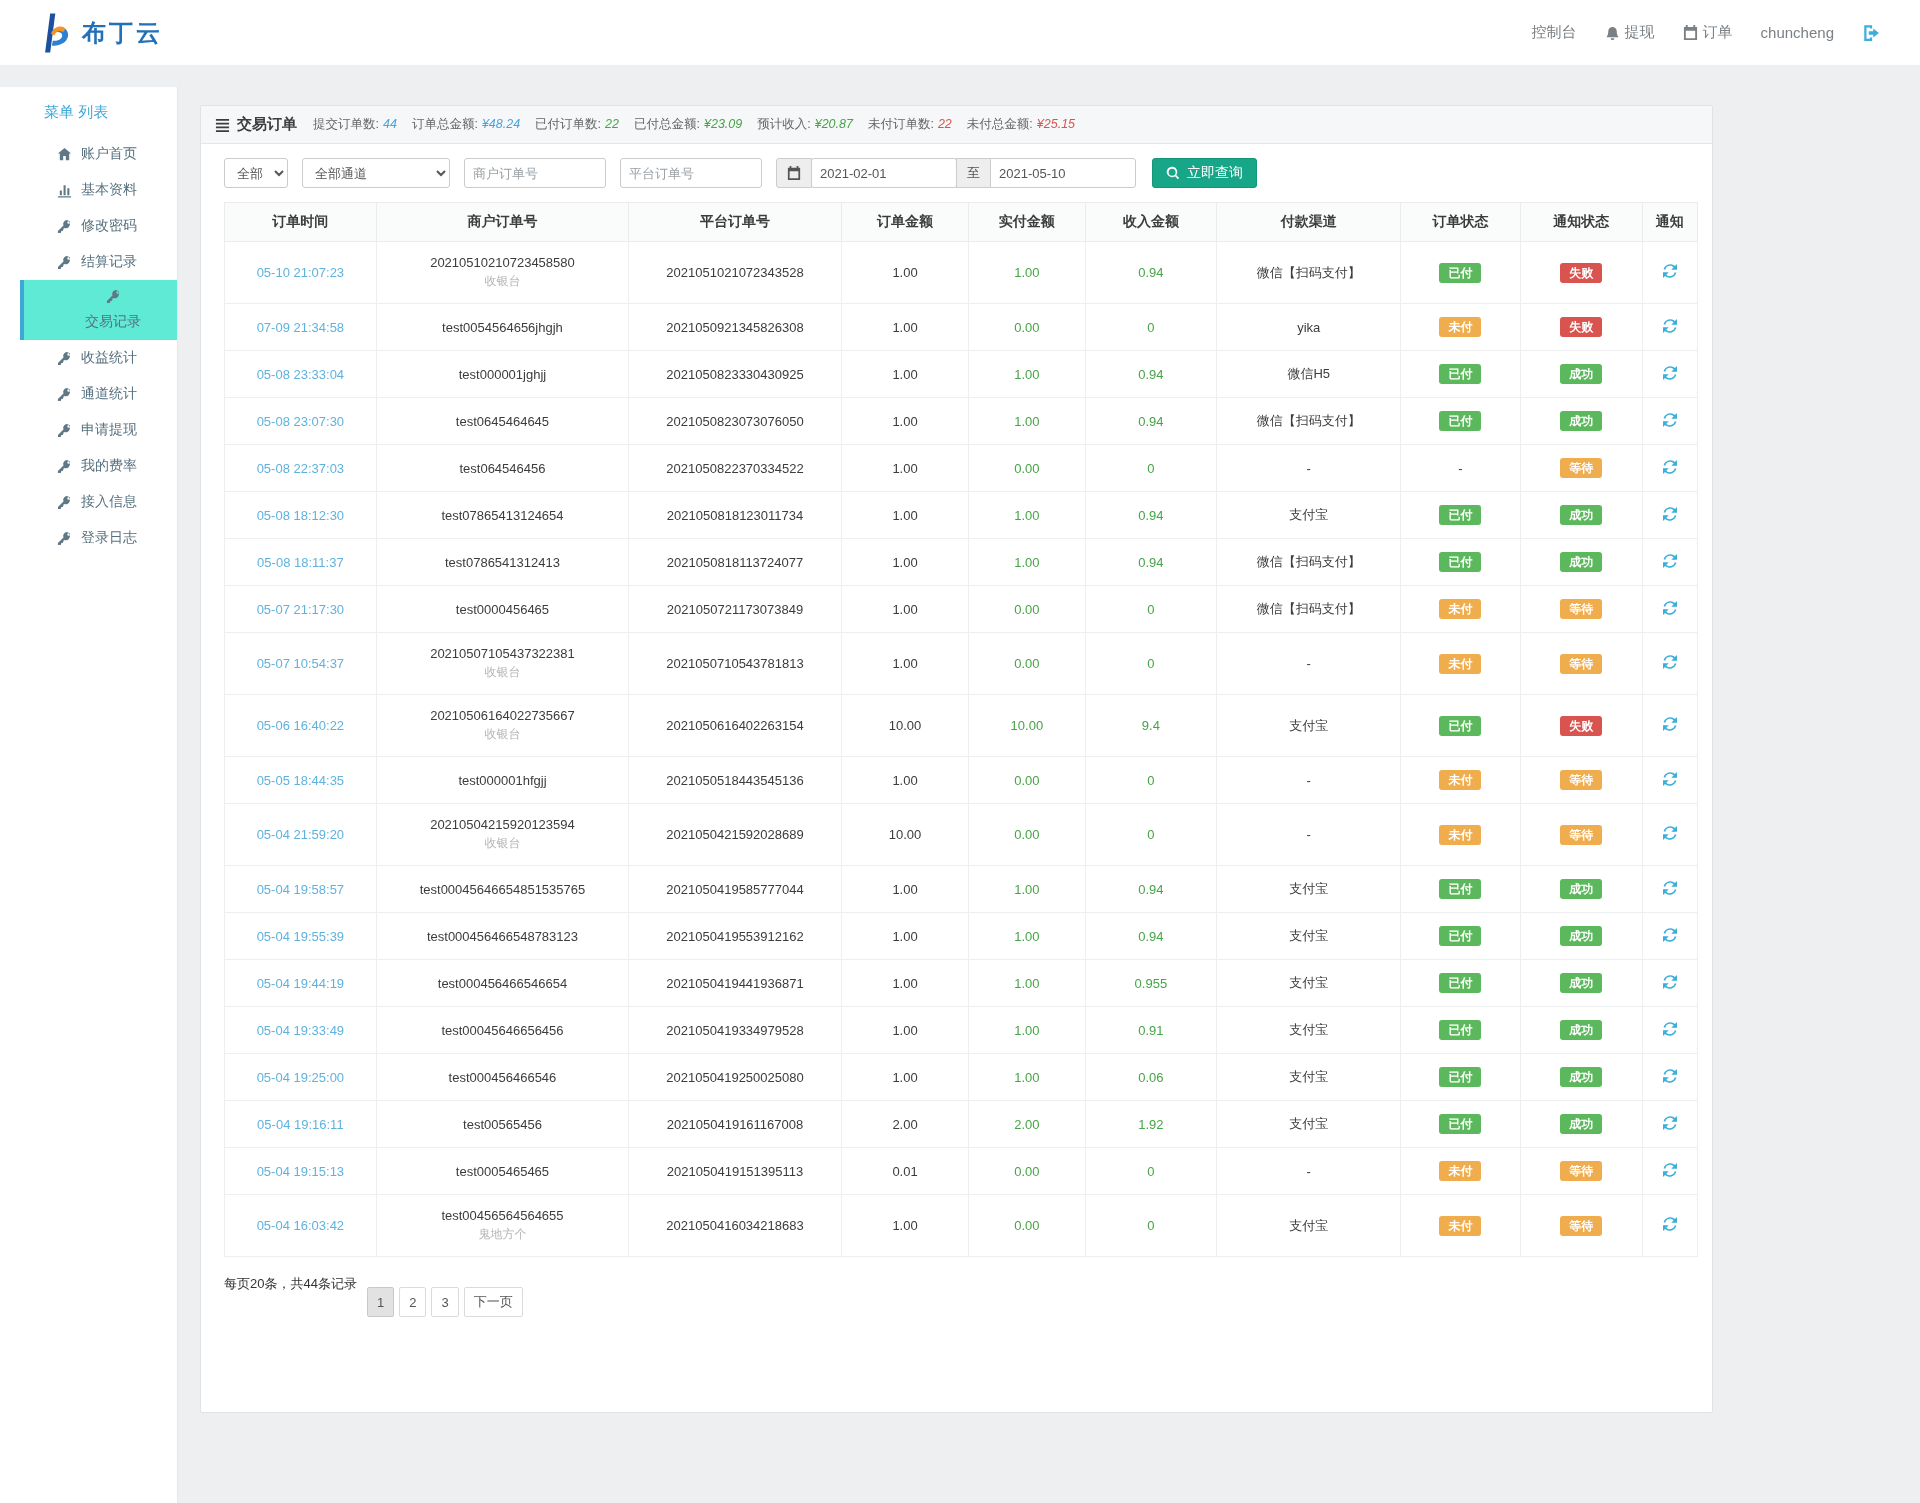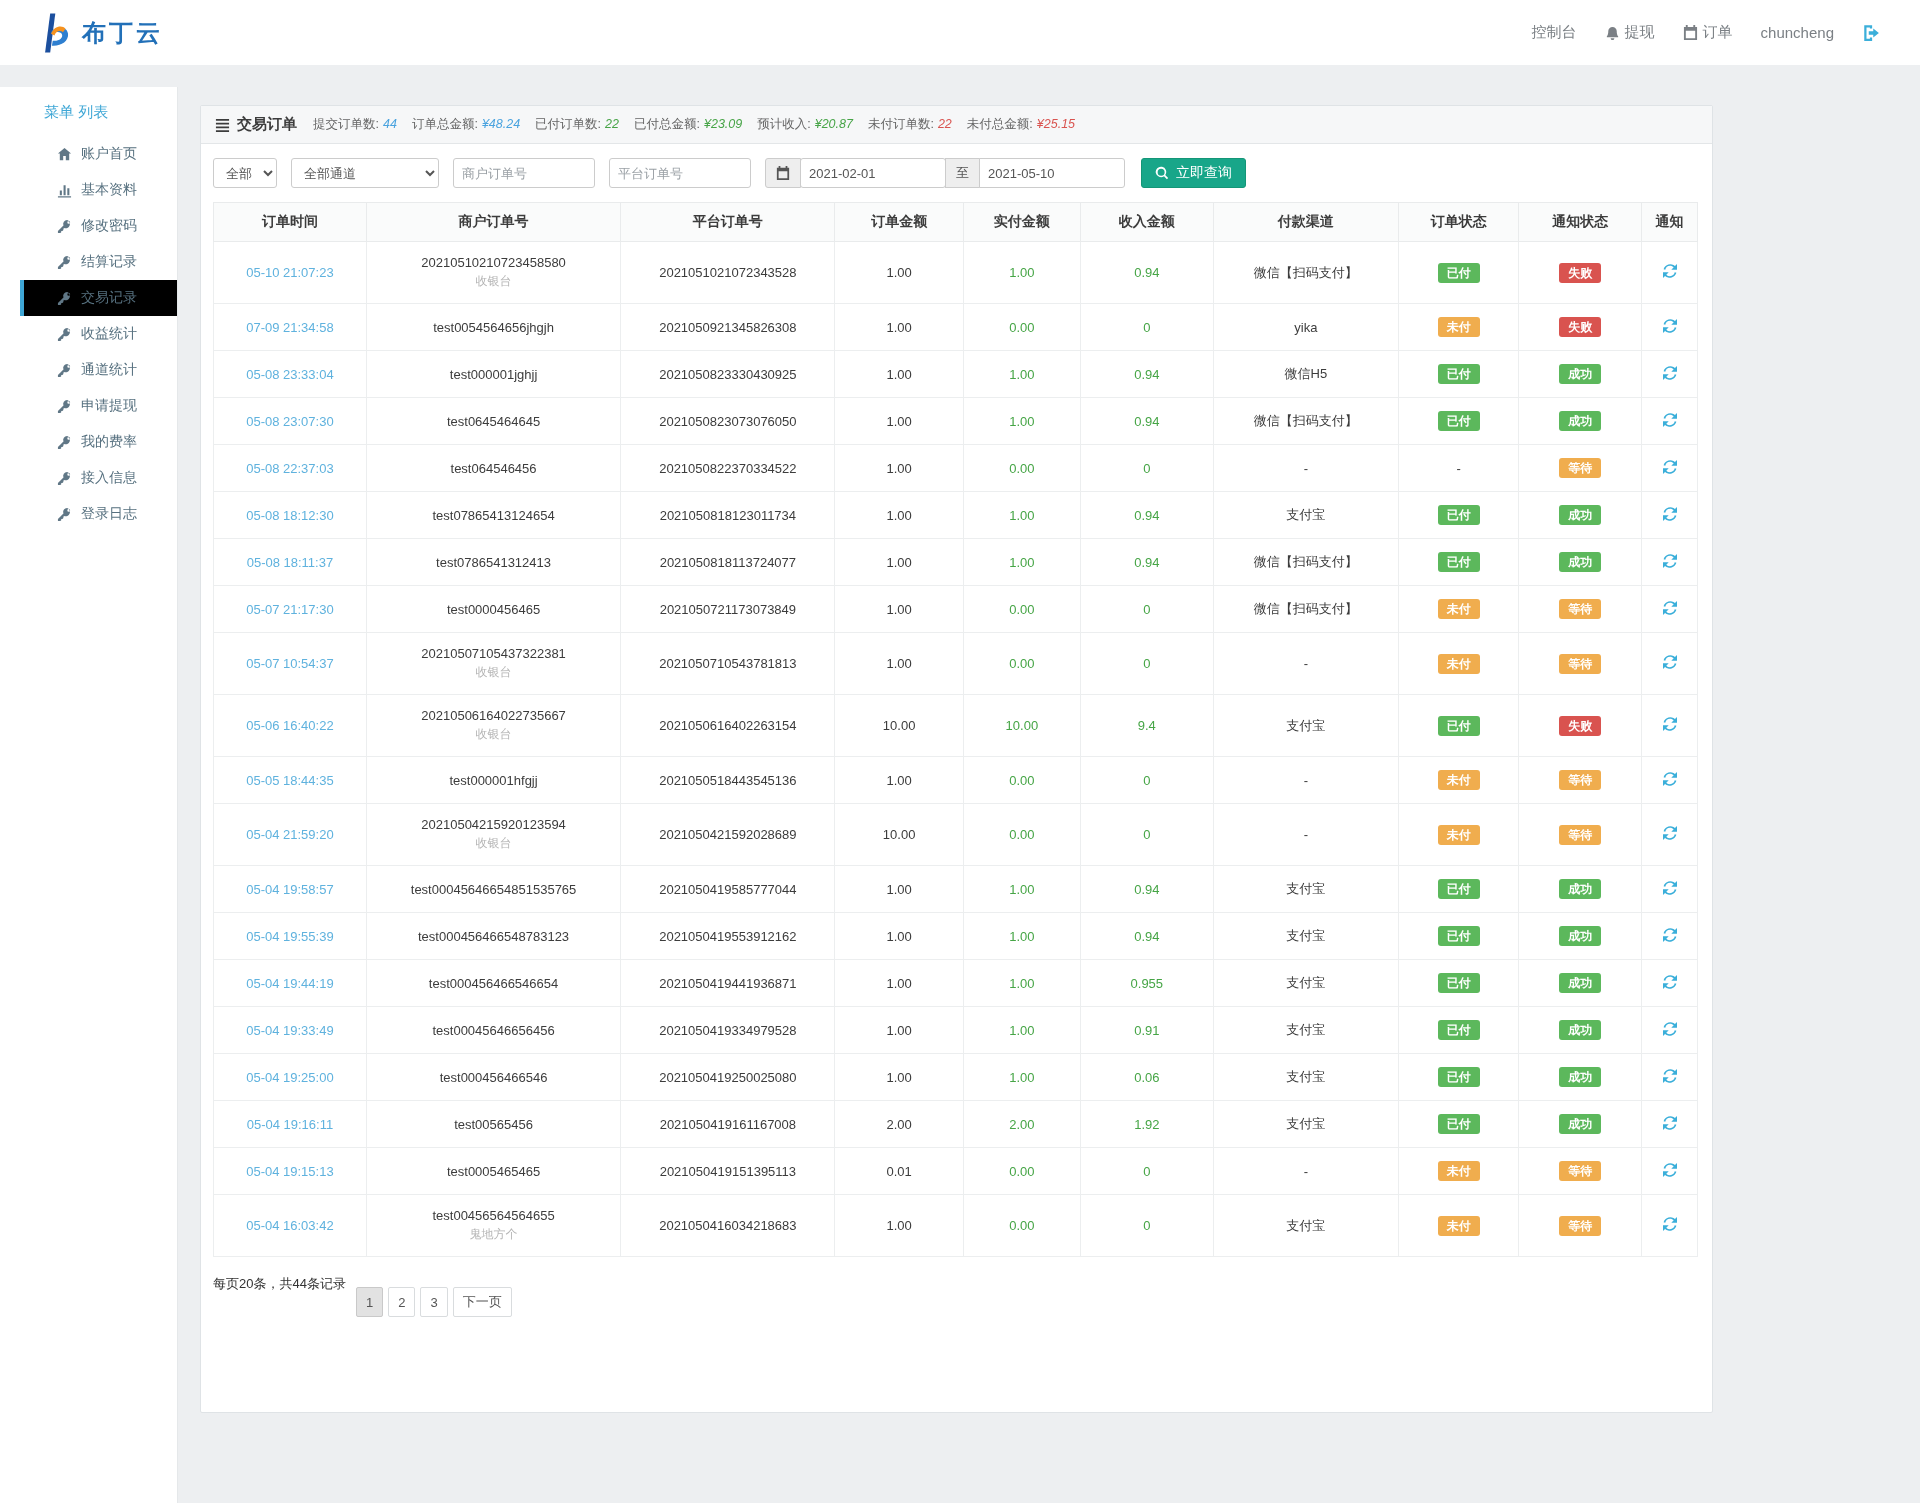--- a/index.html
+++ b/index.html
@@ -18,33 +18,33 @@
   .logout svg { width:18px; height:18px; fill:#3bafda; }
 
   
   .page { display:flex; height:1438px; padding-top:22px; }
   .sidebar { width:178px; background:#fff; border-right:1px solid #e5e8ea; }
   .sidebar-title { padding:16px 0 14px 44px; color:#3fa7d6; font-size:15px; }
   .menu { list-style:none;padding-left:20px; }
   .menu li { display:flex; align-items:center; gap:9px; padding:9px 8px 9px 33px;
     border-left:4px solid transparent; color:#56707f; font-size:14px; cursor:pointer; }
   .menu li svg { width:15px; height:15px; fill:#607786; flex:none; }
-  .menu li.active { background:#000000; border-left-color:#3fa7d6; }
+  .menu li.active { background:#5eead4; border-left-color:#3fa7d6;flex-direction:column; }
   .main { flex:1; padding:18px 0 0 22px; }
 
   
   .panel { width:1513px; background:#fff; border:1px solid #dfe3e6; border-radius:2px; }
   .panel-heading { display:flex; align-items:center; padding:9px 14px;
     background:#f6f7f8; border-bottom:1px solid #e3e6e8; }
   .panel-title { display:flex; align-items:center; gap:7px; font-size:15px;
     font-weight:bold; color:#3c3c3c; margin-right:16px; white-space:nowrap; }
   .panel-title svg { width:15px; height:15px; fill:#3c3c3c; }
   .stats { display:flex; gap:15px; font-size:12.5px; color:#666; white-space:nowrap; }
   .stat b { font-weight:normal; margin-left:4px;font-style:italic; }
-  .panel-body { padding:14px 14px 95px 12px; }
+  .panel-body { padding:14px 14px 95px 23px; }
 
   
   .filters { display:flex; gap:14px; margin-bottom:14px; }
   .filters select, .filters input, .dg-addon {
     height:30px; border:1px solid #ccc; border-radius:3px; font-size:13px;
     color:#555; padding:0 8px; background:#fff;
     font-family:"Liberation Sans","DejaVu Sans",sans-serif; }
   .sel-status { width:64px; }
   .sel-channel { width:148px; }
   .inp { width:142px; }

